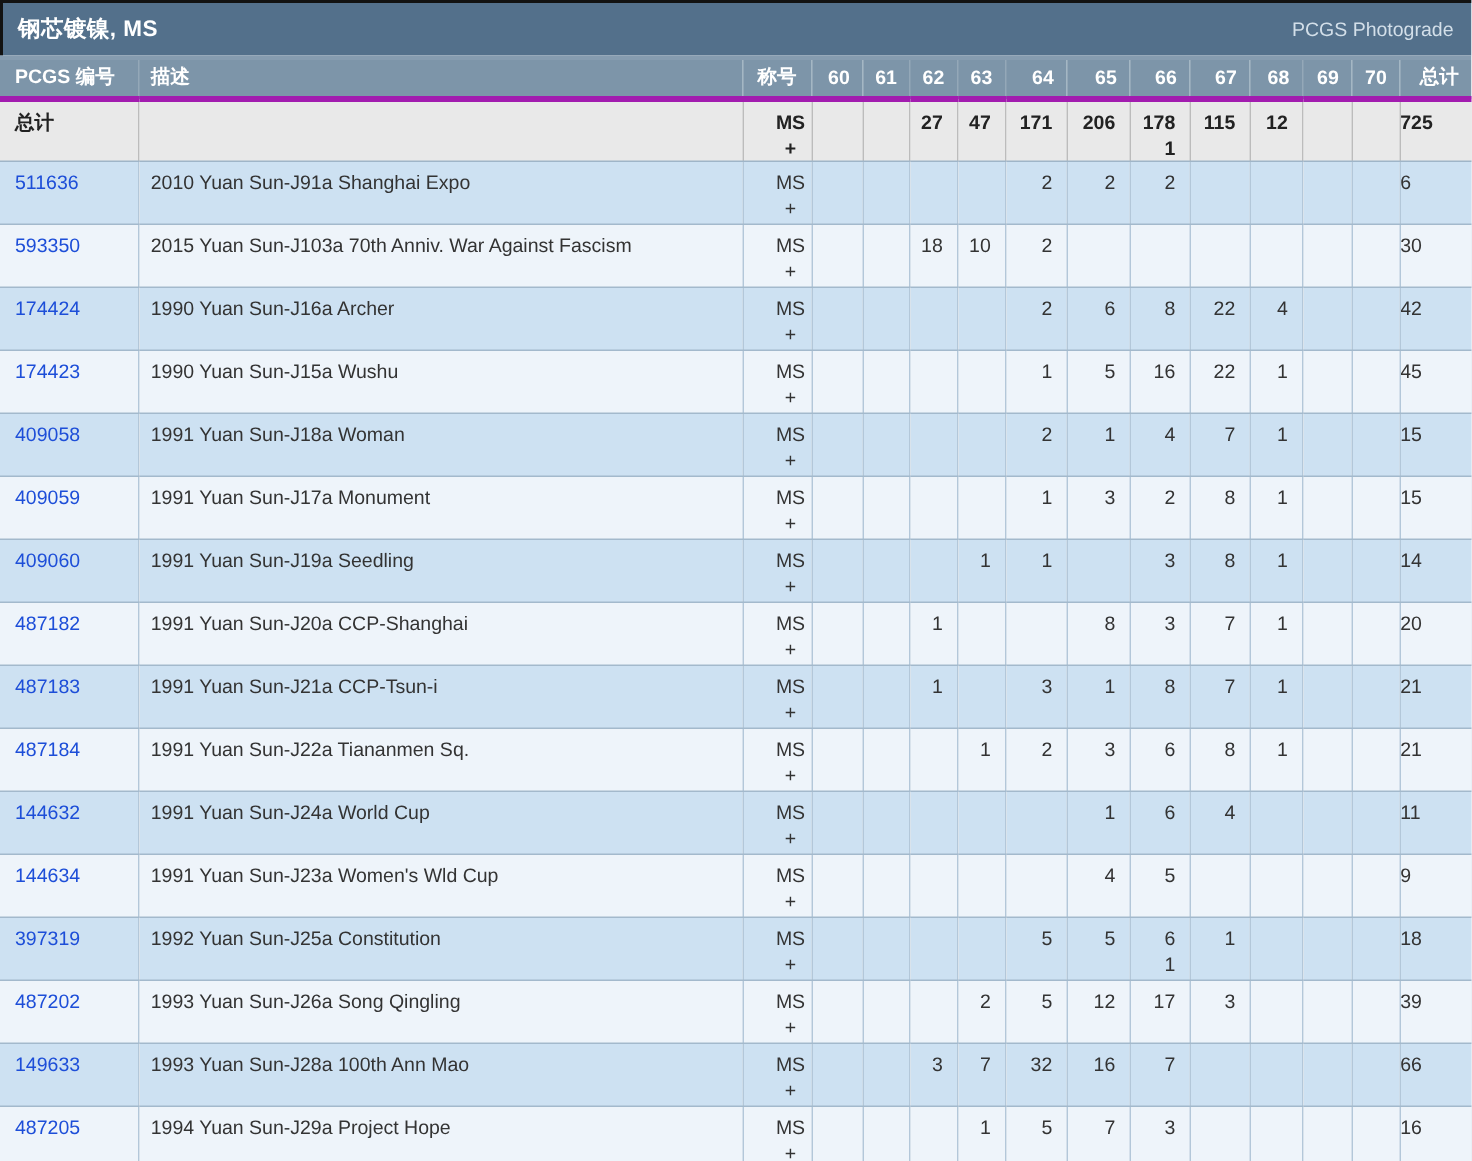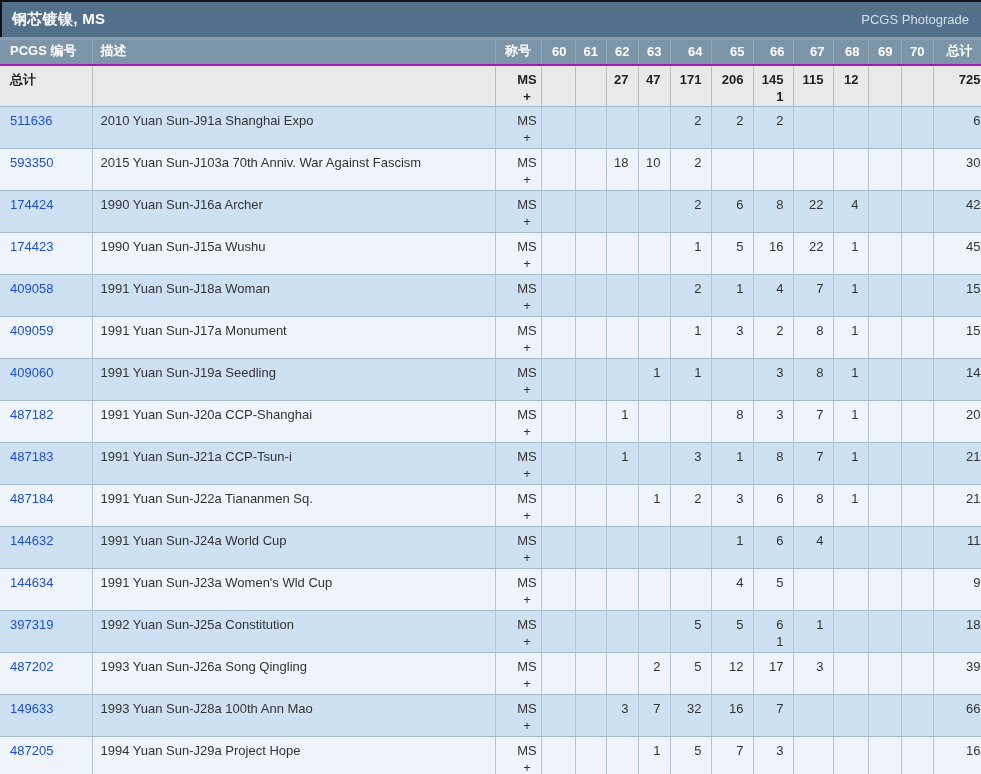--- a/index.html
+++ b/index.html
@@ -16,21 +16,21 @@
   .titlebar .title { color:#ffffff; font-weight:bold; font-size:15px; letter-spacing:.3px; }
   .titlebar .photograde { color:#d3dfe9; font-size:13px; cursor:pointer; }
   .header-strip { height:3px; background:#869cb0; }
 
   
   table { width:981px; border-collapse:collapse; table-layout:fixed; }
   thead th {
     background:#7d95a9; color:#fff; font-weight:bold; font-size:13px;
     height:25px; padding:2px 8px 4px 8px; white-space:nowrap;
     border-right:1px solid rgba(255,255,255,0.18);
-    border-bottom:2px solid #a21caf; text-align:right; vertical-align:middle;
+    border-bottom:4px solid #a21caf; text-align:right; vertical-align:middle;
   }
   thead th.h-num { text-align:left; padding-left:10px; }
   thead th.h-desc { text-align:left; }
   thead th.h-desig { text-align:center; padding:2px 2px 4px 2px; }
 
   tbody td {
     font-size:13px; line-height:17px; vertical-align:top; padding-top:5px;
     border-right:1px solid #b3c7d9; border-bottom:1px solid #a3b9cc;
     color:#333; overflow:hidden; white-space:nowrap;
   }
@@ -39,21 +39,21 @@
   tr.totals td { background:#e9e9e9; font-weight:bold; color:#222;
     border-right:1px solid #bcbcbc; border-bottom:1px solid #9fb5c8; }
   tbody tr { height:42px; }
   tbody tr.totals { height:41px; }
 
   td.c-num { padding-left:10px; color:#1d4ed8; cursor:pointer; }
   tr.totals td.c-num { color:#222; cursor:default; }
   td.c-desc { padding-left:8px; }
   td.c-desig { text-align:center; padding-left:20px; padding-right:2px; }
   td.c-grade { text-align:right; padding-right:9px; }
-  td.c-total { text-align:right; }
+  td.c-total { text-align:left; }
 
   
   .watermark {
     position:absolute; top:733px; right:4px;
     font-size:28px; font-weight:bold; color:#f2953f; opacity:.72;
     letter-spacing:1px; pointer-events:none;
   }
 </style>
 </head>
 <body>
@@ -129,21 +129,21 @@
           </td>
       <td class="c-grade">
             <div>171</div>
             <div></div>
           </td>
       <td class="c-grade">
             <div>206</div>
             <div></div>
           </td>
       <td class="c-grade">
-            <div>145</div>
+            <div>178</div>
             <div>1</div>
           </td>
       <td class="c-grade">
             <div>115</div>
             <div></div>
           </td>
       <td class="c-grade">
             <div>12</div>
             <div></div>
           </td>

